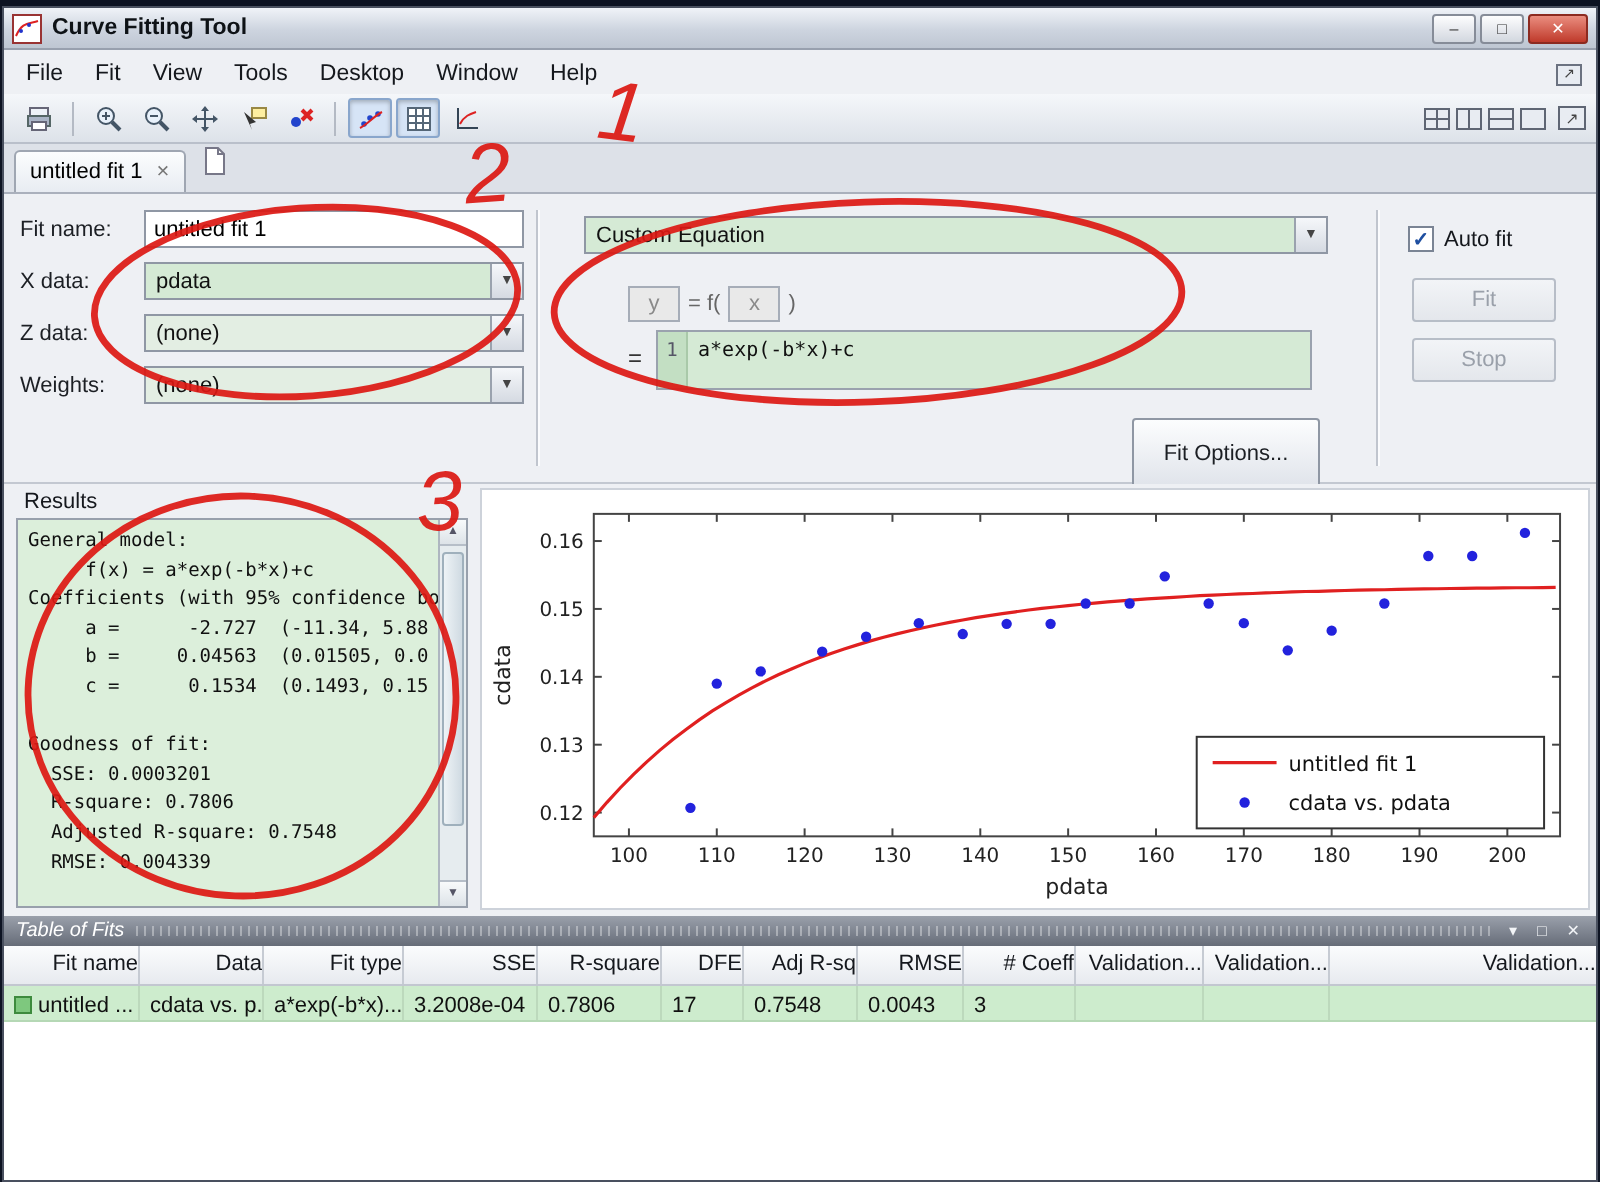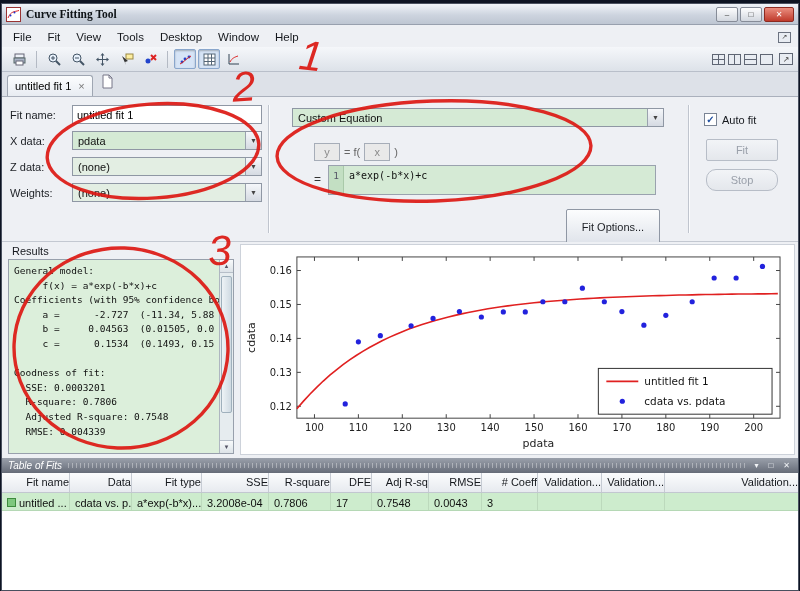--- a/index.html
+++ b/index.html
@@ -7,21 +7,21 @@
   body { background:#0d1322; position:relative; }
 
   .window { position:absolute; left:1px; top:3px; width:798px; height:588px;
             background:#eef0f4; border:1px solid #49505f; }
 
   
   .titlebar { position:absolute; top:0; left:0; right:0; height:21px;
               background:linear-gradient(#f0f3f8,#cdd4df 55%,#bec6d2);
               border-bottom:1px solid #98a0ae; display:flex; align-items:center; padding:0 4px; }
   .title-icon { width:15px; height:15px; margin-right:5px; }
-  .title-text { font-size:11.5px; font-weight:bold; color:#0e1216; flex:1;font-family:Liberation Serif, serif; }
+  .title-text { font-size:11.5px; font-weight:bold; color:#0e1216; flex:1; }
   .win-btn { width:22px; height:15px; margin-left:2px; border:1px solid #868c98; border-radius:2px;
              display:flex; align-items:center; justify-content:center; font-size:8px; color:#333;
              background:linear-gradient(#fdfdfe,#d2d7df); }
   .win-btn.close { width:30px; background:linear-gradient(#ea8d7f,#bf3a2b); color:#fff; border-color:#8c2a20; }
 
   
   .menubar { position:absolute; top:21px; left:0; right:0; height:22px; background:#eef0f4;
              border-bottom:1px solid #cdd2da; display:flex; align-items:center; padding:12px 3px; font-size:11.5px; }
   .menu-item { padding:3px 8px; color:#15181d; }
   .menubar .mspacer { flex:1; }
@@ -82,21 +82,21 @@
   .code { font:10px "DejaVu Sans Mono",monospace; padding:4px 5px; color:#111; }
   .btn { border:1px solid #8f97a4; border-radius:2px; background:linear-gradient(#fcfdfe,#dfe3ea);
          font-size:11px; display:flex; align-items:center; justify-content:center; color:#1c1f24; }
   .btn.disabled { color:#9aa0aa; background:linear-gradient(#f2f4f7,#e4e7ec); border-color:#b7bdc7; }
   .fitopt-btn { position:absolute; right:24px; top:112px; width:94px; height:36px; }
   .group-ctl { position:absolute; left:692px; top:0; right:4px; height:100%; }
   .chkrow { position:absolute; top:16px; left:10px; display:flex; align-items:center; gap:5px; font-size:11px; color:#15181d; }
   .checkbox { width:13px; height:13px; border:1px solid #7a8494; background:#fff; display:flex;
               align-items:center; justify-content:center; font-size:10px; color:#1f4fa0; font-weight:bold; }
   .fit-btn  { position:absolute; top:42px; left:12px; width:72px; height:22px; }
-  .stop-btn { position:absolute; top:72px; left:12px; width:72px; height:22px;border-radius:10px; }
+  .stop-btn { position:absolute; top:72px; left:12px; width:72px; height:22px; }
 
   
   .middle { position:absolute; top:238px; left:0; right:0; height:216px; background:#eef0f4; }
   .results-title { position:absolute; left:10px; top:3px; font-size:11px; color:#15181d; }
   .results-area { position:absolute; left:6px; top:17px; width:226px; bottom:4px;
                   border:1px solid #98a0ac; background:#dcefdb; }
   .results-text { font:9.5px/14.6px "DejaVu Sans Mono",monospace; color:#101010;
                   padding:4px 2px 0 5px; white-space:pre; overflow:hidden; height:100%; }
   .vscroll { position:absolute; right:0; top:0; bottom:0; width:14px; background:#e6ecef; border-left:1px solid #aeb6c0; }
   .scroll-arrow { height:13px; display:flex; align-items:center; justify-content:center; font-size:6px; color:#556;

